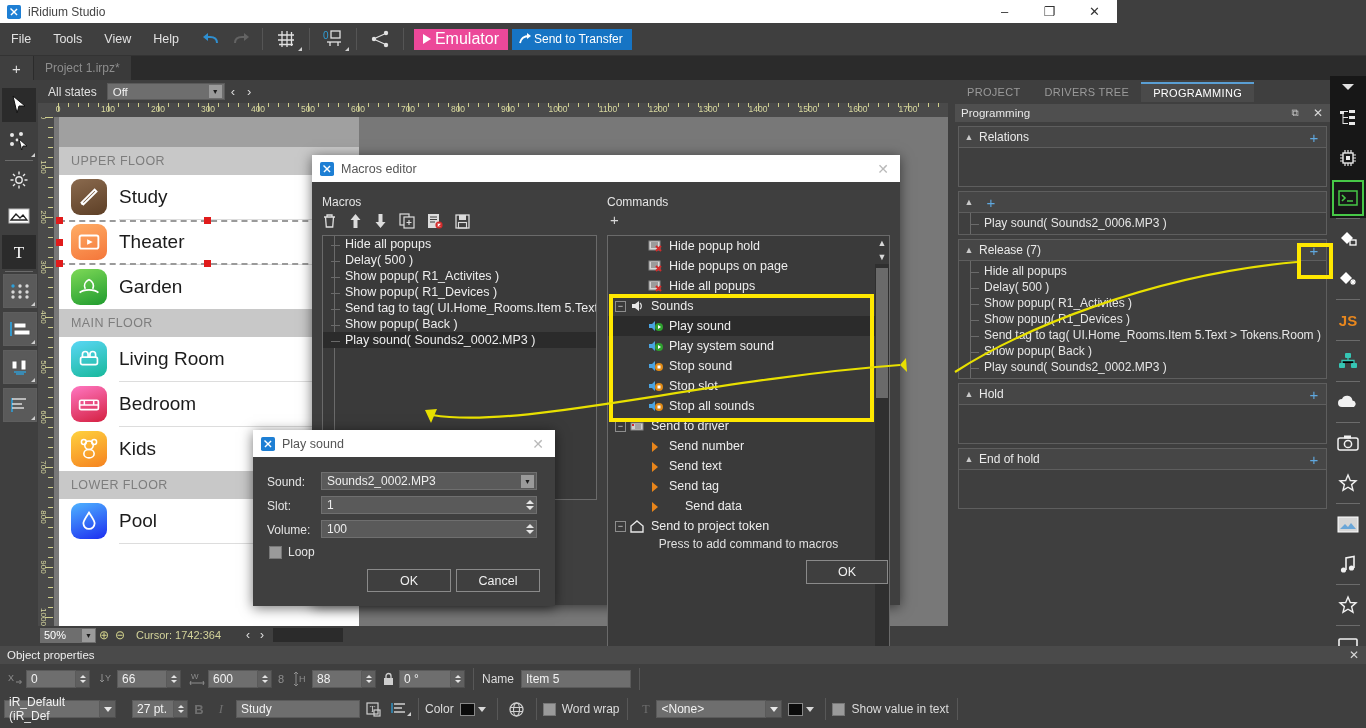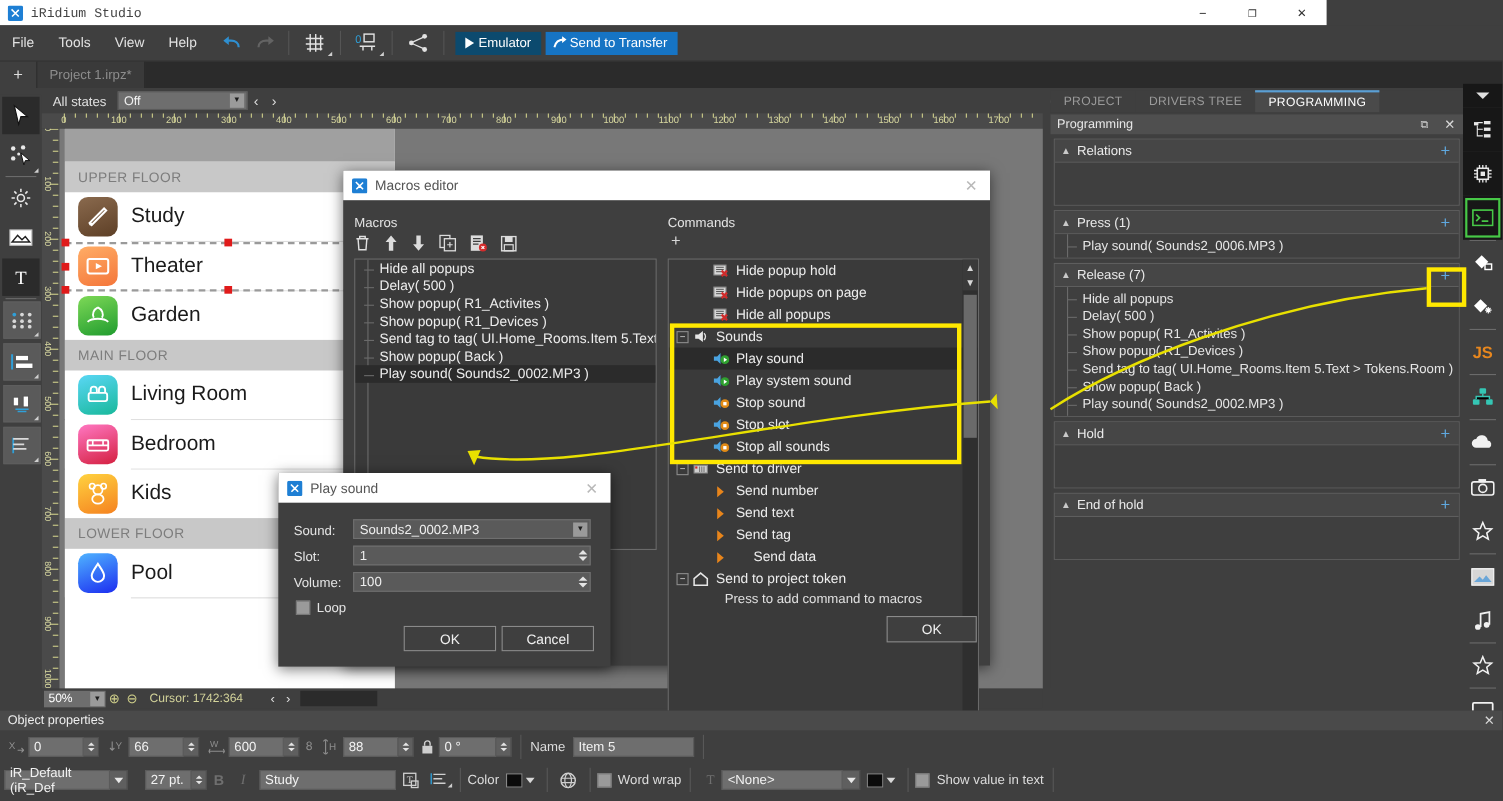--- a/index.html
+++ b/index.html
@@ -9,40 +9,40 @@
     background:#3f3f3f;
     font-family:"Liberation Sans", sans-serif;
     font-size:12px; color:#d6d6d6;
     -webkit-font-smoothing:antialiased;
     position:relative;
   }
   .app { position:relative; width:1366px; height:728px; }
 
   
   .titlebar {
-    position:absolute; left:0; top:0; width:1206px; height:23px;
-    background:#ffffff; display:flex; align-items:center;font-family:Liberation Mono, monospace;
+    position:absolute; left:0; top:0; width:1117px; height:23px;
+    background:#ffffff; display:flex; align-items:center;
   }
   .titlebar .tlogo { width:14px; height:14px; margin-left:7px; margin-right:7px; }
   .titlebar .ttxt { color:#444; font-size:12px; }
   .winbtns { position:absolute; right:0; top:0; height:23px; display:flex; }
   .winbtn { width:45px; height:23px; display:flex; align-items:center; justify-content:center; color:#333; font-size:13px; }
 
   
   .menubar {
     position:absolute; left:0; top:23px; width:1366px; height:33px;
     background:#3f3f3f; display:flex; align-items:center;
     border-bottom:1px solid #333;
   }
   .mi { padding:4px 11px; color:#e2e2e2; font-size:12.5px; }
   .msep { width:1px; height:22px; background:#555; margin:0 6px; }
   .tbicon { width:30px; height:26px; display:flex; align-items:center; justify-content:center; position:relative; }
   .btn-emu {
-    background:#0c4a6e; color:#fff; height:21px; display:flex; align-items:center;
-    padding:0 9px 0 5px; font-size:12px; margin-left:4px;
+    background:#ec4899; color:#fff; height:21px; display:flex; align-items:center;
+    padding:0 9px 0 5px; font-size:16px; margin-left:4px;
   }
   .btn-send {
     background:#1674c4; color:#fff; height:21px; display:flex; align-items:center;
     padding:0 9px 0 5px; font-size:12px; margin-left:4px;
   }
   .corner-tri { position:absolute; right:1px; bottom:1px; width:0;height:0;
      border-left:4px solid transparent; border-bottom:4px solid #cfcfcf; }
 
   
   .tabstrip {
@@ -707,21 +707,20 @@
         <div class="grphdr">
           <div class="chev">▲</div>
           <div class="gtitle">Relations</div>
           <div class="plus">+</div>
         </div>
         <div class="grpbody" style="height: 38px; position: relative;"></div>
       </div>
       <div class="grp">
         <div class="grphdr">
           <div class="chev">▲</div>
-          <div class="gtitle">Press (1)</div>
           <div class="plus">+</div>
         </div>
         <div class="grpbody" style="position: relative;">
           <div class="treevert"></div>
           <div class="cmdline">Play sound( Sounds2_0006.MP3 )</div>
         </div>
       </div>
       <div class="grp">
         <div class="grphdr">
           <div class="chev">▲</div>

